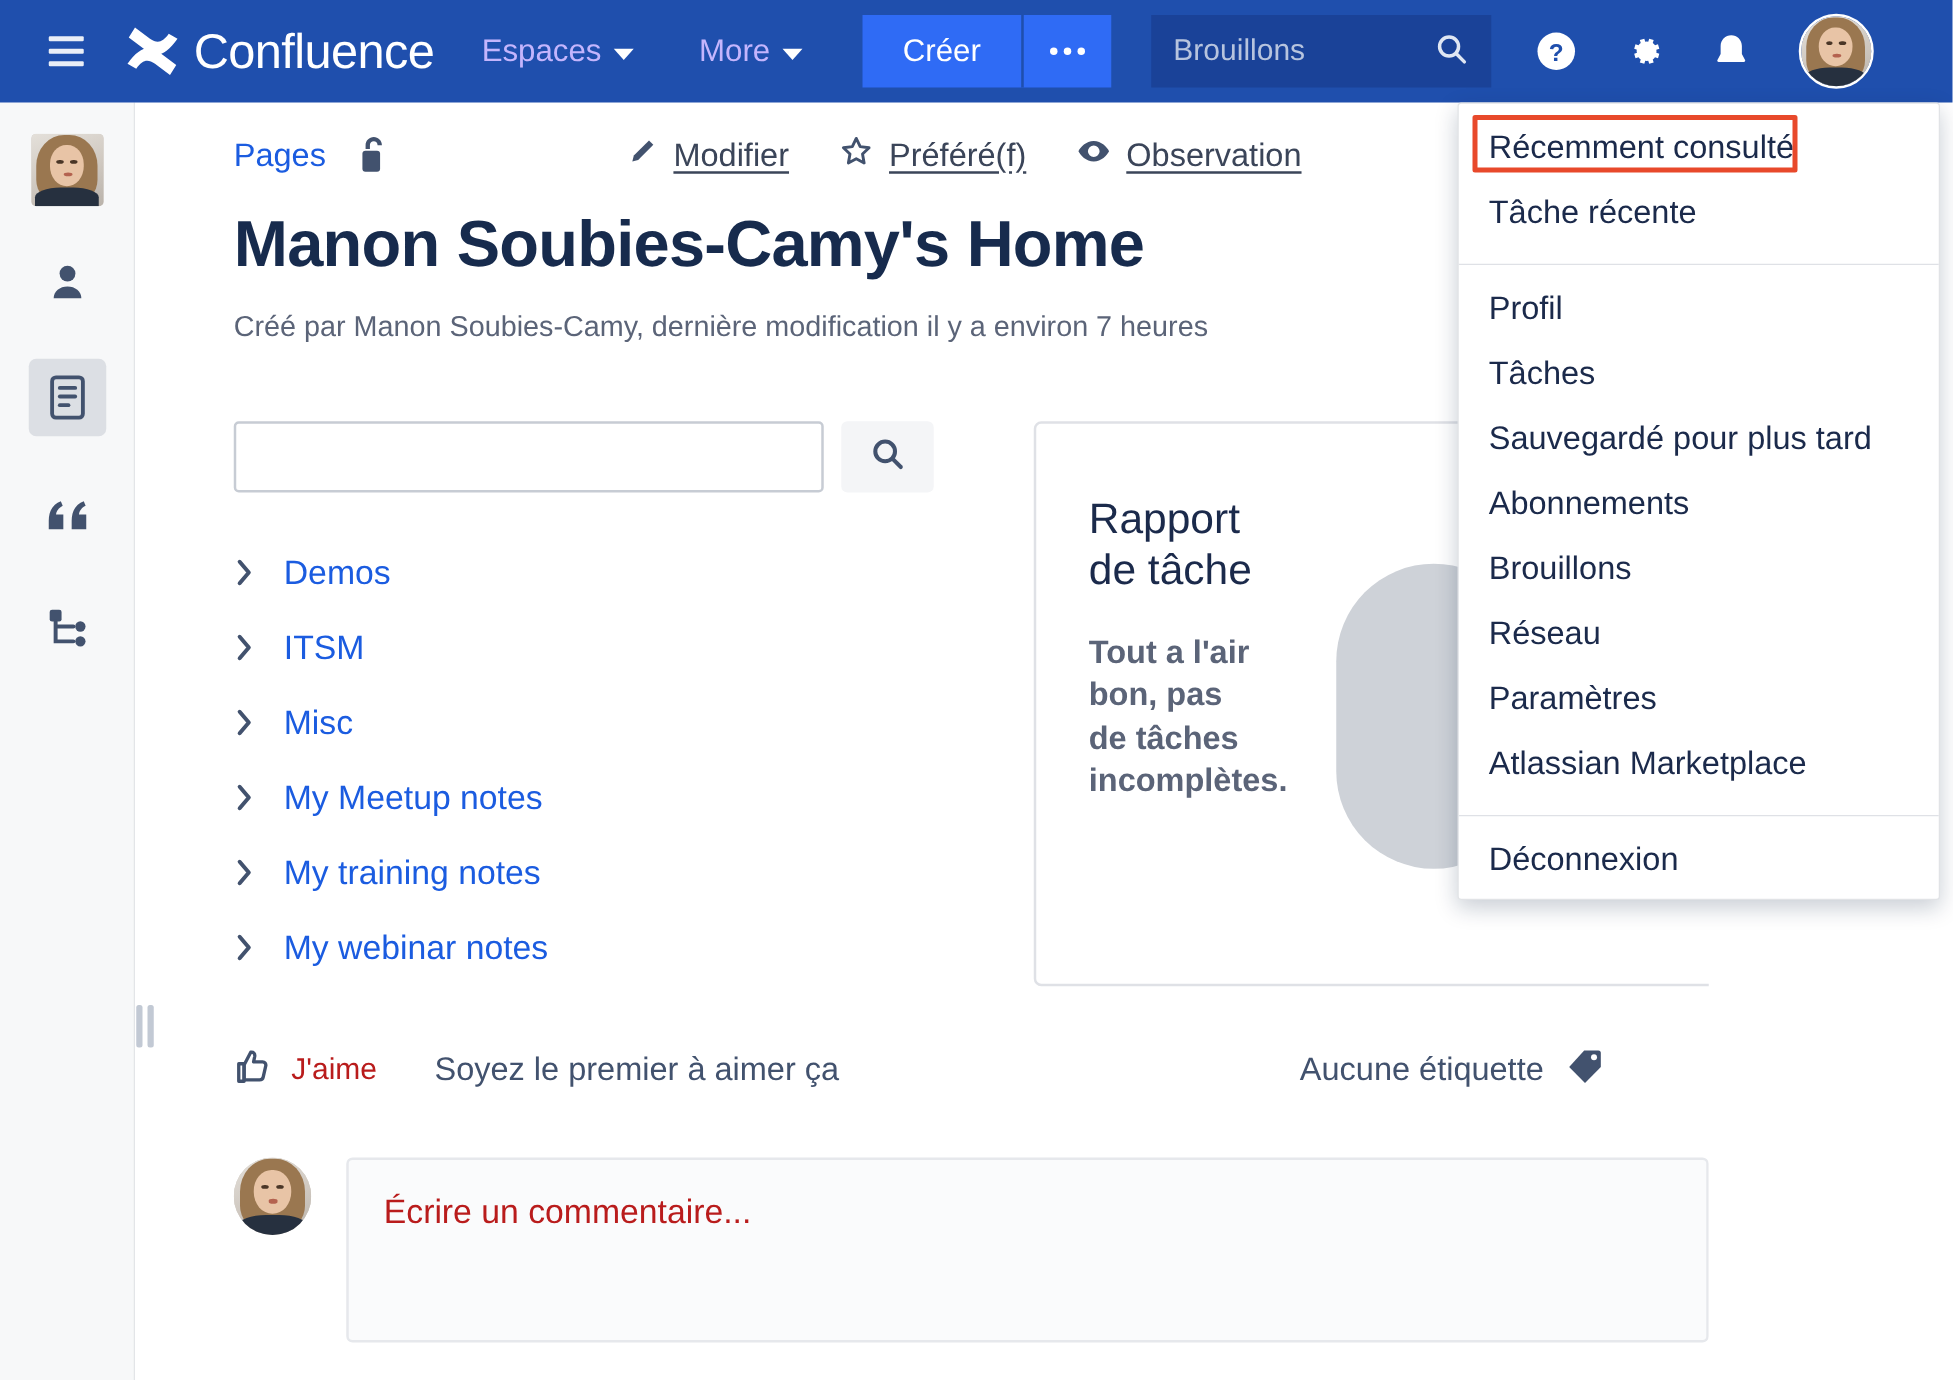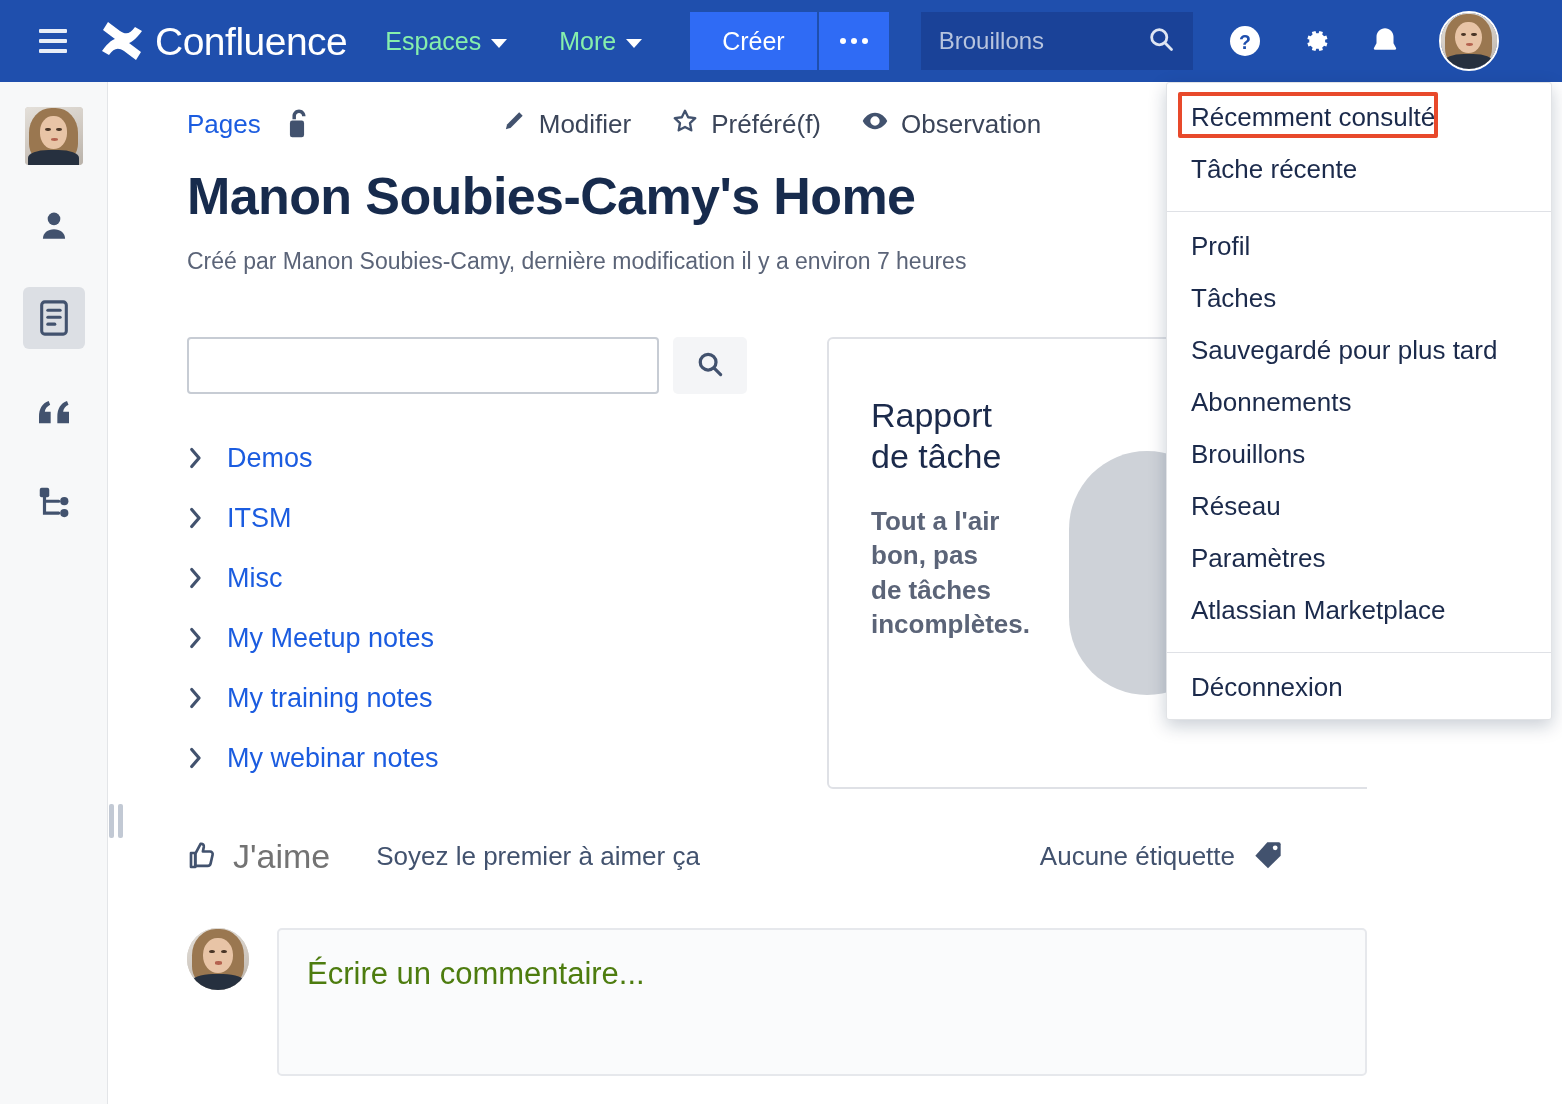--- a/index.html
+++ b/index.html
@@ -29,21 +29,21 @@
 
   .nav-logo { display: flex; align-items: center; margin-left: 20px; cursor: pointer; }
   .nav-logo .mark { width: 44px; height: 40px; margin-right: 11px; }
   .nav-logo .brand {
     color: #ffffff; font-size: 39px; font-weight: 400; letter-spacing: -0.5px;
     line-height: 1;
   }
 
   .nav-item {
     display: flex; align-items: center; gap: 10px;
-    color: #86efac; font-size: 25px; padding: 10px 14px;
+    color: #c4b5fd; font-size: 25px; padding: 10px 14px;
     margin-left: 24px; cursor: pointer; border-radius: 3px;
     white-space: nowrap;
   }
   .caret { width: 0; height: 0; border-left: 8px solid transparent; border-right: 8px solid transparent; border-top: 9px solid #ffffff; margin-top: 4px; }
 
   .btn-create {
     margin-left: 34px; height: 58px; min-width: 110px;
     background: #2f6bf5; color: #fff; font-size: 25px;
     display: flex; align-items: center; justify-content: center;
     padding: 0 32px; cursor: pointer;
@@ -110,21 +110,21 @@
     background: #fff; overflow: hidden;
   }
 
   .page-head { padding: 22px 0 0 78px; }
   .head-row { display: flex; align-items: center; height: 40px; }
   .breadcrumb { color: #1b5ce0; font-size: 26px; cursor: pointer; }
   .lock-icon { margin-left: 24px; cursor: pointer; display: flex; }
 
   .page-actions { display: flex; align-items: center; gap: 40px; margin-left: 188px; }
   .action { display: flex; align-items: center; gap: 12px; cursor: pointer; color: #3b4559; font-size: 26px; }
-  .action .lbl { text-underline-offset: 4px; }
+  .action .lbl { text-decoration: underline; text-underline-offset: 4px; }
 
   h1.page-title {
     margin: 22px 0 0 0; padding: 0;
     font-size: 52px; font-weight: 700; color: #172B4D; letter-spacing: -0.6px;
   }
   .page-meta { margin-top: 22px; font-size: 23px; color: #5b6478; }
 
   
   .cols { display: flex; margin-top: 62px; padding-left: 78px; }
   .col-left { width: 660px; }
@@ -162,33 +162,33 @@
   .report-msg {
     margin-top: 26px; font-size: 26px; font-weight: 700; color: #5b6478; line-height: 1.32;
   }
 
   
   .likes-row {
     margin-top: 48px; padding-left: 78px; padding-right: 82px;
     display: flex; align-items: center;
   }
   .like-btn { display: flex; align-items: center; gap: 14px; cursor: pointer; }
-  .like-lbl { color: #737373; font-size: 34px; }
+  .like-lbl { color: #b91c1c; font-size: 24px; }
   .like-note { margin-left: 46px; color: #42526E; font-size: 26px; }
   .labels-right { margin-left: auto; display: flex; align-items: center; gap: 16px; cursor: pointer; }
   .labels-right .lbl { color: #42526E; font-size: 26px; }
 
   
   .comment-row { margin-top: 52px; padding-left: 78px; display: flex; gap: 28px; align-items: flex-start; }
   .comment-avatar { width: 62px; height: 62px; border-radius: 50%; overflow: hidden; flex-shrink: 0; }
   .comment-box {
     width: 1176px; height: 148px; border: 2px solid #e6e8ec; border-radius: 5px;
     background: #fafbfc; padding: 26px 28px; cursor: text;
   }
-  .comment-ph { font-size: 31px; color: #4d7c0f; }
+  .comment-ph { font-size: 27px; color: #b91c1c; }
 
   
   #profile-menu {
     position: absolute; left: 1166px; top: 82px;
     width: 386px;
     background: #ffffff;
     border: 1px solid #e1e3e6;
     border-radius: 3px;
     box-shadow: 0 6px 18px rgba(9,30,66,0.22);
     z-index: 60;

